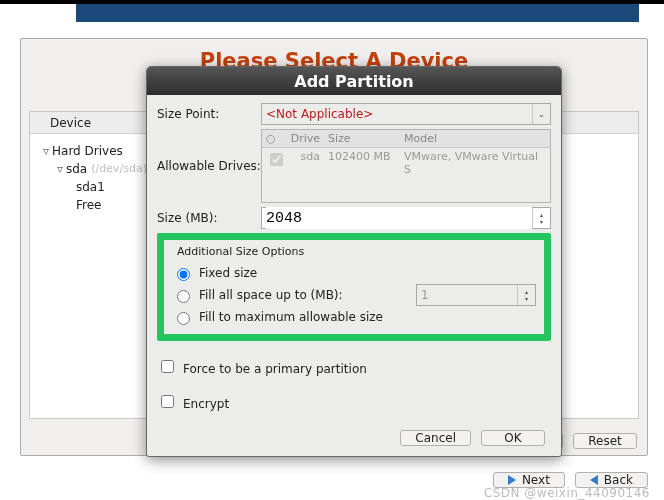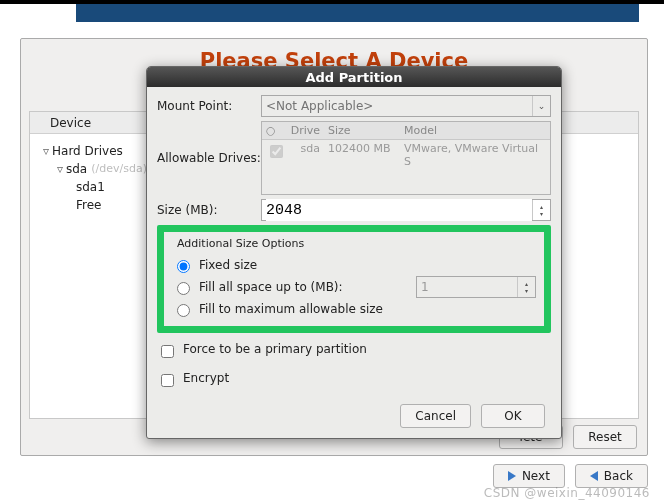--- a/index.html
+++ b/index.html
@@ -11,51 +11,51 @@
   .device-panel { position:absolute; top:72px; left:8px; right:8px; bottom:36px; border:1px solid #c8c8c8; background:#fff;}
   .device-header { height:22px; border-bottom:1px solid #d0d0d0; background:#ececec; display:flex; align-items:center;}
   .device-header .col { padding:0 20px; }
   .tree { padding:8px 6px 6px 6px; line-height:18px;}
   .tree-row { display:flex; align-items:center;}
   .tree-row .twist { width:12px; text-align:center; color:#666;}
   .tree-row.l1 { padding-left: 4px;}
   .tree-row.l2 { padding-left: 18px;}
   .tree-row.l3 { padding-left: 40px;}
   .dim { color:#bdbdbd; font-size:11px; padding-left:4px;}
-  .btn { display:inline-flex; align-items:center; justify-content:center; min-width:64px; height:24px; padding:0 14px; background:#f3f2f1; border:1px solid #b0b0b0; border-radius:3px; font-size:12px; cursor:default; gap:6px;}
+  .btn { display:inline-flex; align-items:center; justify-content:center; min-width:64px; height:16px; padding:0 14px; background:#f3f2f1; border:1px solid #b0b0b0; border-radius:3px; font-size:12px; cursor:default; gap:6px;}
   .delete-reset-row { position:absolute; right:10px; bottom:6px; display:flex; gap:10px;}
   .nav-row { position:absolute; right:16px; bottom:12px; display:flex; gap:10px;}
   .arrow-left { width:0;height:0;border-top:5px solid transparent;border-bottom:5px solid transparent;border-right:8px solid #3878c7;}
   .arrow-right { width:0;height:0;border-top:5px solid transparent;border-bottom:5px solid transparent;border-left:8px solid #3878c7;}
   
   .modal { position:absolute; left:146px; top:66px; width:416px; background:#ececea; border:1px solid #666; box-shadow:0 3px 14px rgba(0,0,0,0.45); border-radius:5px 5px 3px 3px; z-index:10;}
-  .modal-title { height:20px; background:linear-gradient(#565656,#2c2c2c); color:#fff; font-size:13px; font-weight:bold; display:flex; align-items:center; justify-content:center; border-radius:4px 4px 0 0;}
+  .modal-title { height:28px; background:linear-gradient(#565656,#2c2c2c); color:#fff; font-size:16px; font-weight:bold; display:flex; align-items:center; justify-content:center; border-radius:4px 4px 0 0;}
   .modal-body { padding:4px 10px 8px 10px;}
   .form-row { display:flex; align-items:center; margin:4px 0;}
   .form-row > label { width:104px; text-align:left;}
   .combo, .txt, .spin { flex:1; height:22px; border:1px solid #a8a8a8; background:#fff; display:flex; align-items:center; padding:0 4px; position:relative;}
-  .combo .cv { flex:1; color:#737373;}
+  .combo .cv { flex:1; color:#b91c1c;}
   .combo .cv.on { color:#222;}
   .combo .caret, .spin .spinbtns { width:18px; height:100%; border-left:1px solid #c8c8c8; display:flex; align-items:center; justify-content:center; font-size:9px; color:#555; margin-right:-4px;}
   .combo.disabled { background:#ececea;}
   .drives-box { flex:1; border:1px solid #b4b4b4; background:#ececea; height:74px; font-size:11px;}
   .drives-head { display:flex; background:#e2e2e2; border-bottom:1px solid #c8c8c8; color:#888;}
   .drives-head > div, .drives-row > div { padding:2px 4px;}
   .dc0{width:18px;} .dc1{width:44px;text-align:right;} .dc2{width:76px;} .dc3{flex:1;}
   .drives-row { display:flex; color:#9a9a9a;}
   .drives-row .dc0 input { accent-color:#888;}
   .txt input { border:none; outline:none; width:100%; height:100%; font-family:Liberation Mono, monospace; font-size:15px; padding:0; background:transparent;}
   .fieldset { border:7px solid #22c55e; border-radius:2px; margin:4px 0 4px 0; padding:4px 8px 6px 8px;}
   .fieldset > .legend { font-size:11px; margin:-12px 0 4px 2px; background:#ececea; display:inline-block; padding:0 3px;}
   .opt-row { display:flex; align-items:center; height:22px; gap:6px;}
   .opt-row .spin { width:120px; flex:none;}
   .spin.disabled { background:#ececea; color:#999;}
   .spin .sv { flex:1;}
   .spin .spinbtns { flex-direction:column; font-size:6px; line-height:7px;}
-  .chk-row { display:flex; align-items:flex-start; height:20px; gap:6px; margin:9px 0;}
+  .chk-row { display:flex; align-items:flex-end; height:20px; gap:6px; margin:15px 0;}
   .modal-buttons { display:flex; justify-content:flex-end; gap:10px; padding:4px 6px 2px 0;}
   .watermark { position:absolute; right:14px; bottom:0; color:rgba(120,120,120,0.5); font-size:12px; letter-spacing:0.5px; z-index:30;}
 </style>
 </head>
 <body>
 
 <div class="top-bar"></div>
 <div class="blue-strip"></div>
 
 <div class="main-panel">
@@ -99,21 +99,21 @@
     <span class="arrow-left"></span>
     <span>Back</span>
   </div>
 </div>
 
 <div class="modal">
   <div class="modal-title">Add Partition</div>
   <div class="modal-body">
 
     <div class="form-row">
-      <label>Mount Point:</label>
+      <label>Size Point:</label>
       <div class="combo disabled">
         <span class="cv">&lt;Not Applicable&gt;</span>
         <span class="caret">⌄</span>
       </div>
     </div>
 
 
     <div class="form-row" style="align-items:center; margin:2px 0;">
       <label>Allowable Drives:</label>
       <div class="drives-box">

